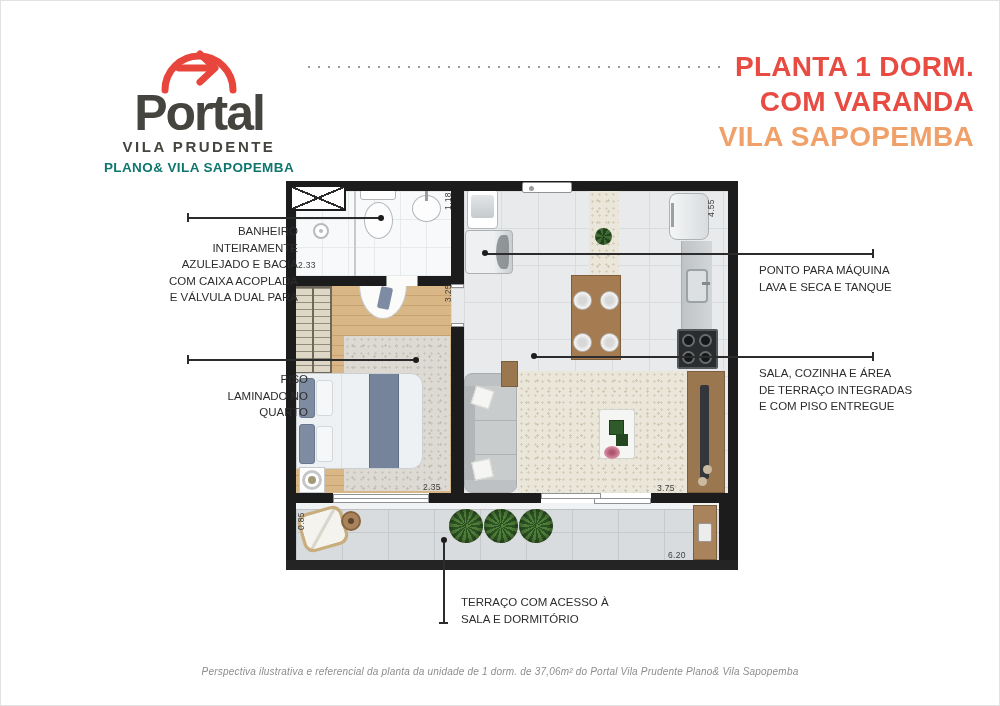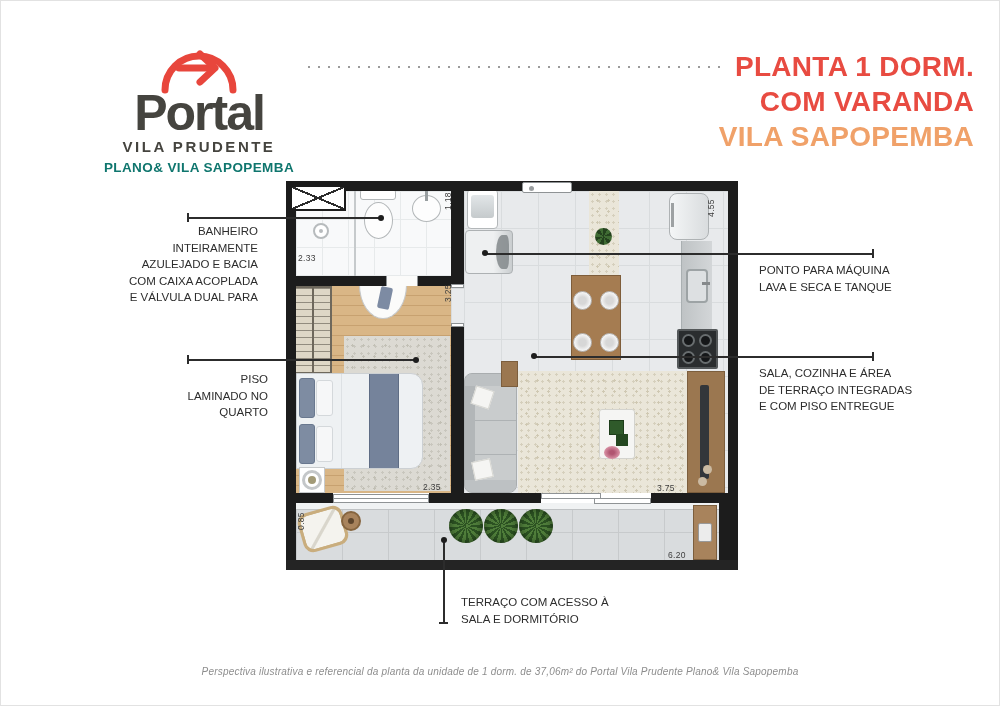--- a/index.html
+++ b/index.html
@@ -11,21 +11,21 @@
   #logo .brand{font-size:50px;line-height:44px;font-weight:bold;color:#45443f;letter-spacing:-2px;margin-top:-4px;}
   #logo .sub{font-size:15px;font-weight:bold;color:#45443f;letter-spacing:2.5px;margin-top:3px;}
   #logo .tag{font-size:13.5px;font-weight:bold;color:#0f766e;letter-spacing:.4px;margin-top:5px;}
   #dots{position:absolute;left:307px;top:65px;width:420px;height:2px;
         background-image:repeating-linear-gradient(90deg,#9a9a9a 0 2px,transparent 2px 10px);}
   #title{position:absolute;right:25px;top:48px;text-align:right;font-weight:bold;font-size:28px;line-height:35px;letter-spacing:.3px;}
   #title .t-red{color:#e84b41;}
   #title .t-orange{color:#f0a169;}
   
   .note{position:absolute;font-size:11.5px;line-height:16.5px;color:#2d2d2d;z-index:30;}
-  .note.right{text-align:right;}
+  .note.right{text-align:right;margin-left:40px;}
   .leader{position:absolute;background:#2c2c2c;z-index:25;}
   .ldot{position:absolute;width:6px;height:6px;border-radius:50%;background:#1d1d1d;z-index:26;}
   .ltick{position:absolute;background:#2c2c2c;z-index:26;}
   
   #plan{position:absolute;left:285px;top:180px;width:455px;height:400px;}
   .wall{position:absolute;background:#1c1c1c;z-index:5;}
   .floor{position:absolute;z-index:1;}
   .tile-bath{background-color:#f8f9fa;background-image:linear-gradient(#e7eaeb 1px,transparent 1px),linear-gradient(90deg,#e7eaeb 1px,transparent 1px);background-size:26px 28px;}
   .tile-living{background-color:#e8eaec;background-image:linear-gradient(#d9dcde 1px,transparent 1px),linear-gradient(90deg,#d9dcde 1px,transparent 1px);background-size:37px 37px;}
   .tile-terrace{background-color:#d9dcde;background-image:linear-gradient(#c7cacc 1px,transparent 1px),linear-gradient(90deg,#c7cacc 1px,transparent 1px);background-size:46px 29px;}
@@ -200,21 +200,21 @@
       <div style="position:absolute;left:0;top:3px;width:94px;height:1px;background:#8f9395;"></div>
     </div>
     <div class="frame" style="left:255px;top:312px;width:60px;height:6px;"></div>
     <div class="frame" style="left:308px;top:317px;width:57px;height:6px;"></div>
 
     <div class="abs" style="left:4px;top:4px;width:56px;height:26px;z-index:6;border:2px solid #1c1c1c;box-sizing:border-box;
                 background-image:linear-gradient(to top right,transparent calc(50% - 1px),#2b2b2b calc(50% - 1px) calc(50% + 1px),transparent calc(50% + 1px)),
                                  linear-gradient(to bottom right,transparent calc(50% - 1px),#2b2b2b calc(50% - 1px) calc(50% + 1px),transparent calc(50% + 1px));
                 background-color:#ffffff;"></div>
 
-    <div class="dim" style="left:12px;top:72px;">2.33</div>
+    <div class="dim" style="left:12px;top:79px;">2.33</div>
     <div class="dim vert" style="left:147px;top:15px;">1.18</div>
     <div class="dim vert" style="left:147px;top:107px;">3.25</div>
     <div class="dim" style="left:137px;top:301px;">2.35</div>
     <div class="dim vert" style="left:410px;top:22px;">4.55</div>
     <div class="dim" style="left:371px;top:302px;">3.75</div>
     <div class="dim" style="left:382px;top:369px;">6.20</div>
     <div class="dim vert" style="left:0px;top:335px;">0.85</div>
   </div>
 
   <div class="leader" style="left:187px;top:216px;width:193px;height:1.5px;"></div>

